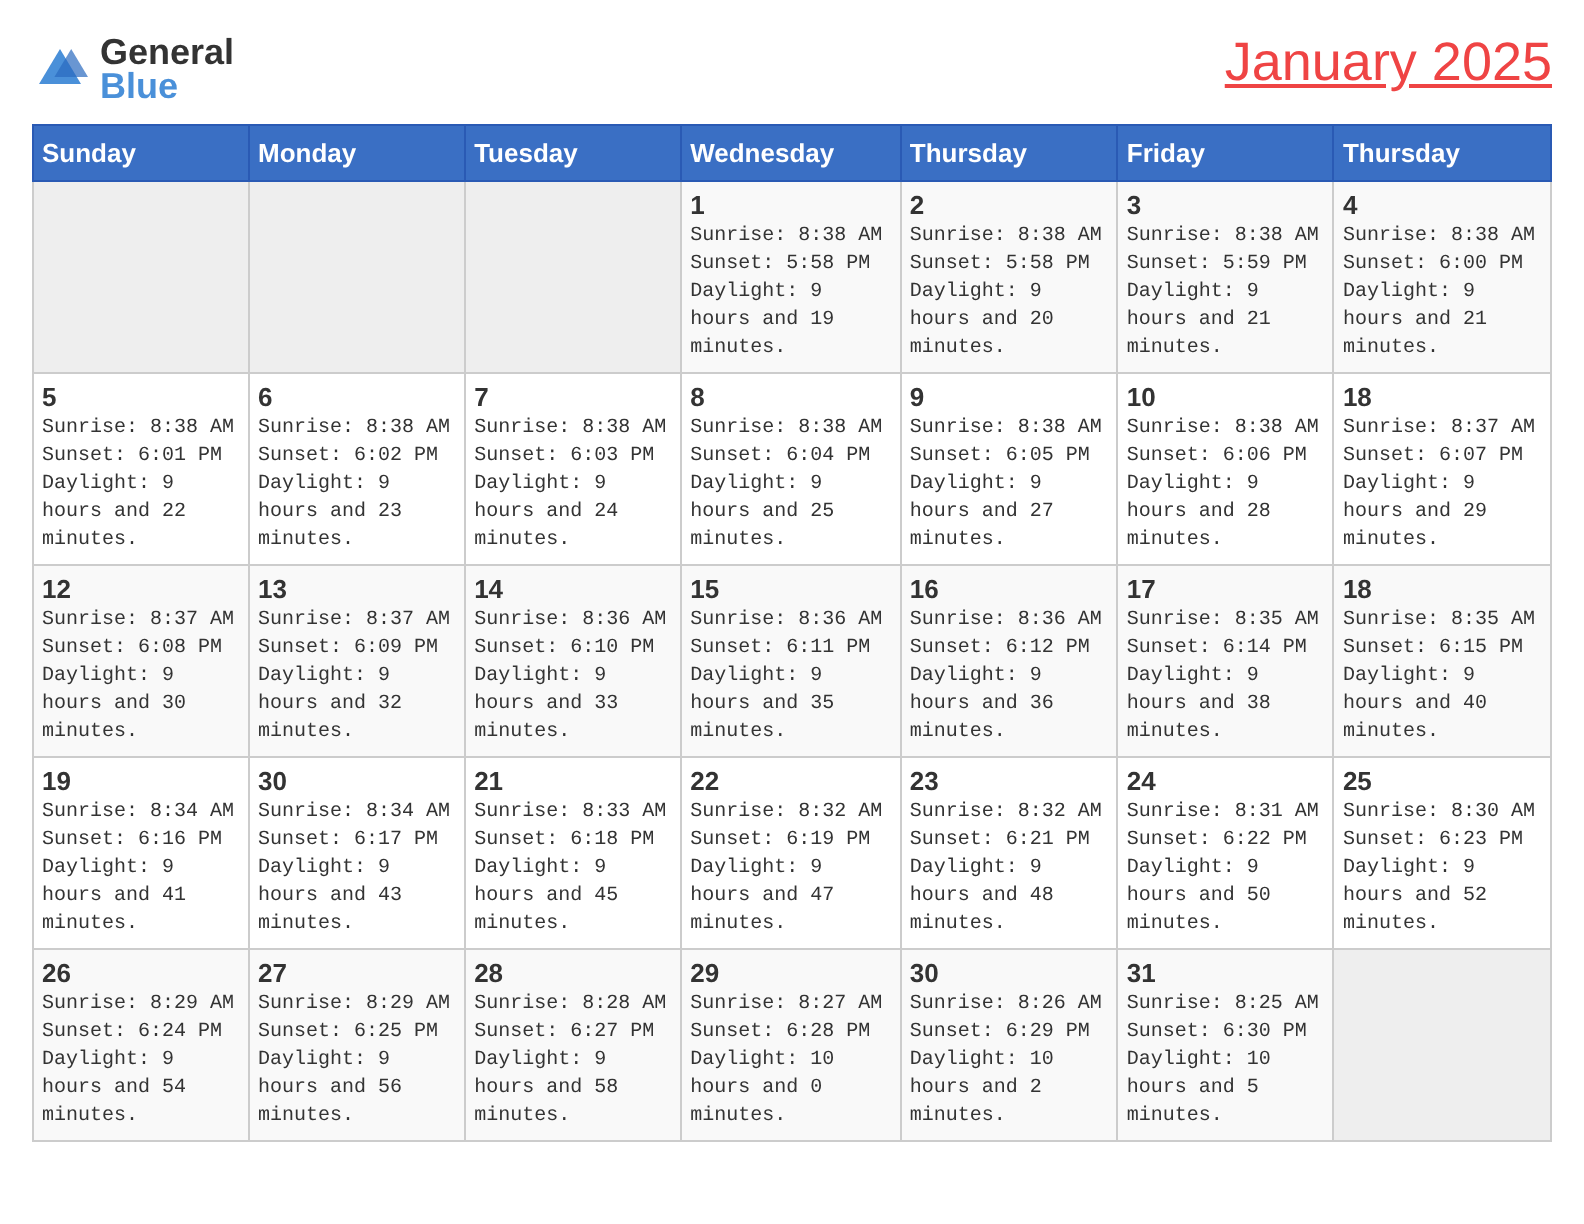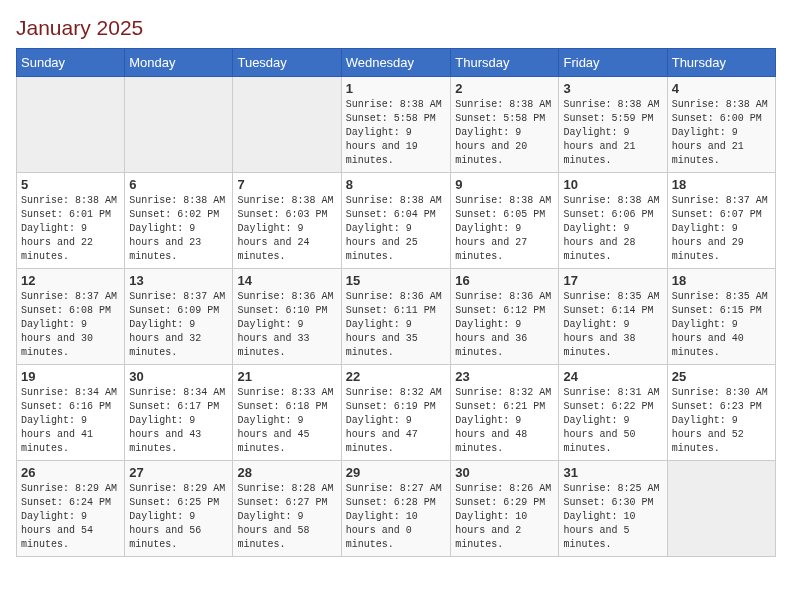--- a/index.html
+++ b/index.html
@@ -22,40 +22,41 @@
       gap: 6px;
     }
     .logo-icon {
       width: 28px;
       height: 28px;
     }
     .title-block {
       text-align: right;
     }
     .calendar-title {
-      font-size: 21px;
+      font-size: 27px;
       font-weight: 300;
-      color: #7f1d1d;
+      color: #ef4444;
+      text-decoration: underline;
     }
     .calendar-subtitle {
       font-size: 16px;
       color: #555;
     }
     table {
       width: 100%;
       border-collapse: collapse;
       font-size: 11px;
     }
     thead tr th {
       background-color: #3a6fc4;
       color: #fff;
       padding: 6px 4px;
       text-align: left;
       font-size: 13px;
-      font-weight: normal;
+      font-weight: bold;
       border: 1px solid #2a5ab4;
     }
     tbody tr td {
       border: 1px solid #ccc;
       vertical-align: top;
       padding: 4px;
       width: 113px;
       height: 90px;
       color: #333;
       background: #fff;
@@ -77,20 +78,30 @@
       font-family: Liberation Mono, monospace;
     }
     .empty-cell {
       background: #eee !important;
     }
   </style>
 </head>
 <body>
 
 <div class="header-row">
+  <div class="logo">
+    <svg class="logo-icon" viewBox="0 0 40 40">
+      <polygon points="20,5 35,30 5,30" fill="#4a90d9"></polygon>
+      <polygon points="28,5 40,25 16,25" fill="#2a6abf" opacity="0.7"></polygon>
+    </svg>
+    <div>
+      <span style="font-size:18px;font-weight:bold;color:#333;">General</span><br>
+      <span style="font-size:18px;font-weight:bold;color:#4a90d9;margin-top:-4px;display:block;">Blue</span>
+    </div>
+  </div>
   <div class="title-block">
     <div class="calendar-title">January 2025</div>
   </div>
 </div>
 
 <table>
   <thead>
     <tr>
       <th>Sunday</th>
       <th>Monday</th>

